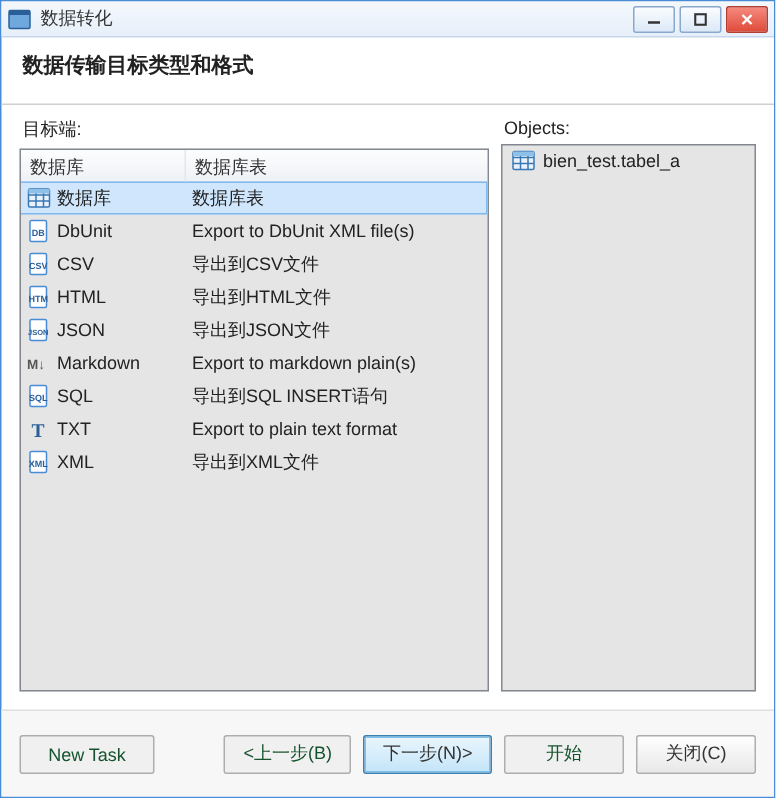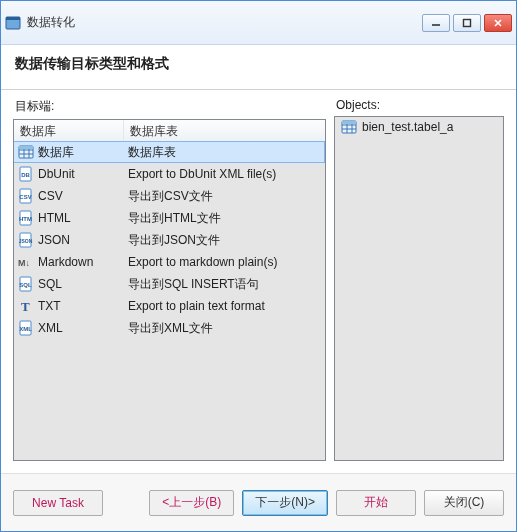--- a/index.html
+++ b/index.html
@@ -1,18 +1,18 @@
 <!DOCTYPE html>
 <html><head>
 <meta charset="utf-8">
 <style>
   * { box-sizing: border-box; margin: 0; padding: 0; }
   body { font-family: "Microsoft YaHei", Tahoma, Arial, sans-serif; font-size: 12px; background: #fff; }
   .window { width: 517px; height: 532px; border: 1px solid #4a8bd6; background: #fff; display: flex; flex-direction: column; }
-  .titlebar { height: 44px; background: linear-gradient(#f4f8fc,#e6effa); display:flex; align-items:center; padding:0 4px; border-bottom:1px solid #c6d7ea;}
+  .titlebar { height: 24px; background: linear-gradient(#f4f8fc,#e6effa); display:flex; align-items:center; padding:0 4px; border-bottom:1px solid #c6d7ea;}
   .titlebar .ticon { width:16px;height:16px;margin-right:6px;display:flex;align-items:center;justify-content:center;}
   .titlebar .title { flex:1; color:#333; font-size:12px;}
   .winbtns { display:flex; gap:3px;}
   .winbtn { width:28px;height:18px;border:1px solid #8aa8cc;border-radius:2px;background:linear-gradient(#fbfdff,#dbe8f7);display:flex;align-items:center;justify-content:center;cursor:pointer;}
   .winbtn.close { background:linear-gradient(#f48a7e,#e04b3a);border-color:#b53d30;}
   .winbtn svg { width:10px;height:10px;}
   .header { padding:10px 14px 8px; }
   .header h1 { font-size:14px; font-weight:bold; color:#222; margin-bottom:4px;}
   .header .sub { font-size:12px; color:#333; padding-left:10px;}
   .divider { height:1px; background:#d0d0d0; margin:4px 0 0;}
@@ -30,21 +30,21 @@
   .row { display:flex; height:22px; align-items:center; cursor:pointer;}
   .row.selected { background:#cfe6fd; border:1px solid #7fb7ef; margin:-1px 0 0 -1px;}
   .cell { display:flex; align-items:center; gap:4px; padding:0 4px; font-size:12px; color:#222; white-space:nowrap; overflow:hidden;}
   .cell.c1 { width:110px;}
   .cell.c2 { flex:1;}
   .ico { width:16px;height:16px;display:flex;align-items:center;justify-content:center;flex-shrink:0;}
   .objrow { display:flex;align-items:center;gap:5px;height:20px;padding:2px 6px;font-size:12px;color:#222;}
   .objrow svg{flex-shrink:0;}
   .footer { height:58px; border-top:1px solid #e0e0e0; background:#f7f7f8; display:flex; align-items:center; padding:0 12px; gap:8px; justify-content:flex-end;}
   .btn { min-width:80px; height:26px; padding:0 12px; border:1px solid #adadad; background:linear-gradient(#fefefe,#e8e8e8); color:#333; font-size:12px; border-radius:2px; cursor:pointer; display:flex;align-items:center;justify-content:center;}
-  .btn:disabled { color:#be185d; cursor:default; background:#f0f0f0;}
+  .btn:disabled { color:#14532d; cursor:default; background:#f0f0f0;}
   .btn.primary { border-color:#3c7fb1; background:linear-gradient(#eaf6fd,#c3e4f9); box-shadow:0 0 0 1px #7cc1ec inset;}
   .btn.newtask { margin-right:auto; min-width:90px;}
 </style>
 </head>
 <body>
 
 <div class="window">
   <div class="titlebar">
     <span class="ticon">
       <svg viewBox="0 0 16 16">

